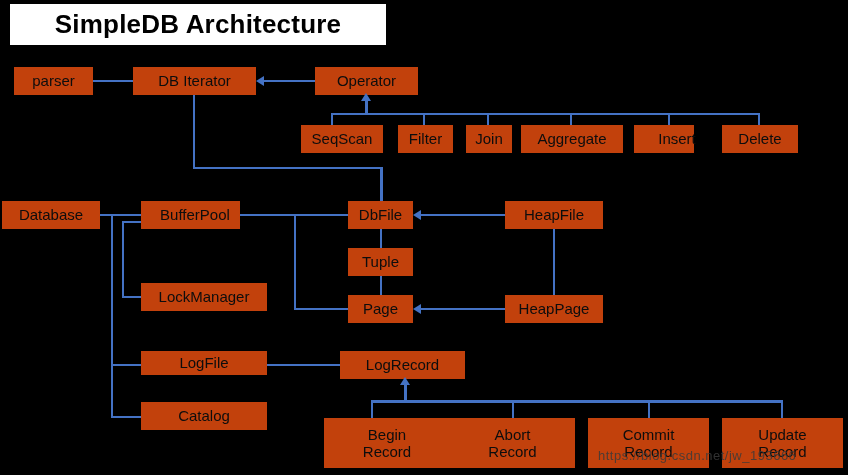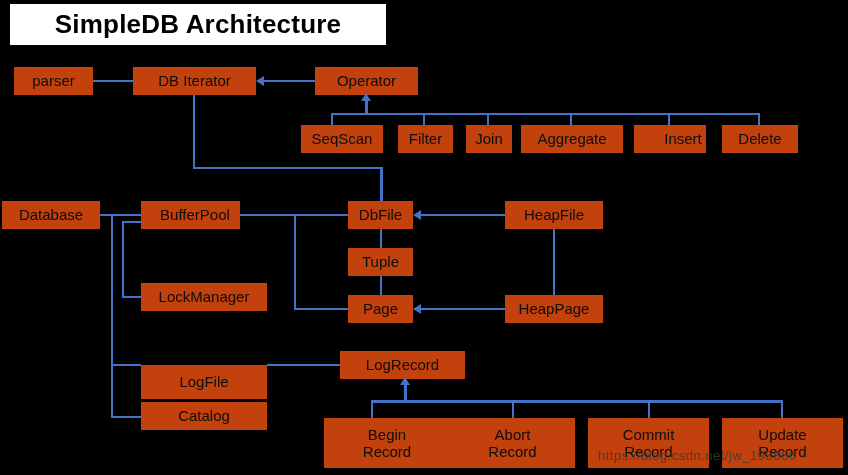--- a/index.html
+++ b/index.html
@@ -36,21 +36,21 @@
 
   <div class="ln h" style="left:93px;top:80px;width:40px;"></div>
 
   <div class="ln h" style="left:264px;top:80px;width:51px;"></div>
   <div class="arrow arrow-left" style="left:256px;top:76px;"></div>
 
   <div class="box" style="left:301px;top:125px;width:82px;height:28px;">SeqScan</div>
   <div class="box" style="left:398px;top:125px;width:55px;height:28px;">Filter</div>
   <div class="box" style="left:466px;top:125px;width:46px;height:28px;">Join</div>
   <div class="box" style="left:521px;top:125px;width:102px;height:28px;">Aggregate</div>
-  <div class="box" style="left:634px;top:125px;width:72px;height:28px;padding-left:26px;">Insert</div>
+  <div class="box" style="left:634px;top:125px;width:60px;height:28px;padding-left:26px;">Insert</div>
   <div class="box" style="left:722px;top:125px;width:76px;height:28px;">Delete</div>
 
   <div class="ln h" style="left:331px;top:113px;width:429px;"></div>
   <div class="ln v3" style="left:365px;top:100px;height:14px;"></div>
   <div class="arrow arrow-up" style="left:361px;top:93px;"></div>
 
   <div class="ln v" style="left:331px;top:113px;height:12px;"></div>
   <div class="ln v" style="left:423px;top:113px;height:12px;"></div>
   <div class="ln v" style="left:487px;top:113px;height:12px;"></div>
   <div class="ln v" style="left:570px;top:113px;height:12px;"></div>
@@ -88,21 +88,21 @@
   <div class="ln v" style="left:380px;top:276px;height:19px;"></div>
 
   <div class="ln h" style="left:421px;top:214px;width:84px;"></div>
   <div class="arrow arrow-left" style="left:413px;top:210px;"></div>
 
   <div class="ln h" style="left:421px;top:308px;width:84px;"></div>
   <div class="arrow arrow-left" style="left:413px;top:304px;"></div>
 
   <div class="ln v" style="left:553px;top:229px;height:66px;"></div>
 
-  <div class="box" style="left:141px;top:351px;width:126px;height:34px;margin-top:14px;">LogFile</div>
+  <div class="box" style="left:141px;top:351px;width:126px;height:24px;">LogFile</div>
   <div class="box" style="left:141px;top:402px;width:126px;height:28px;">Catalog</div>
   <div class="box" style="left:340px;top:351px;width:125px;height:28px;">LogRecord</div>
 
   <div class="ln h" style="left:267px;top:364px;width:73px;"></div>
 
   <div class="box" style="left:308px;top:418px;width:126px;height:50px;margin-left:16px;">Begin
 Record</div>
   <div class="box" style="left:450px;top:418px;width:125px;height:50px;">Abort
 Record</div>
   <div class="box" style="left:588px;top:418px;width:121px;height:50px;">Commit

